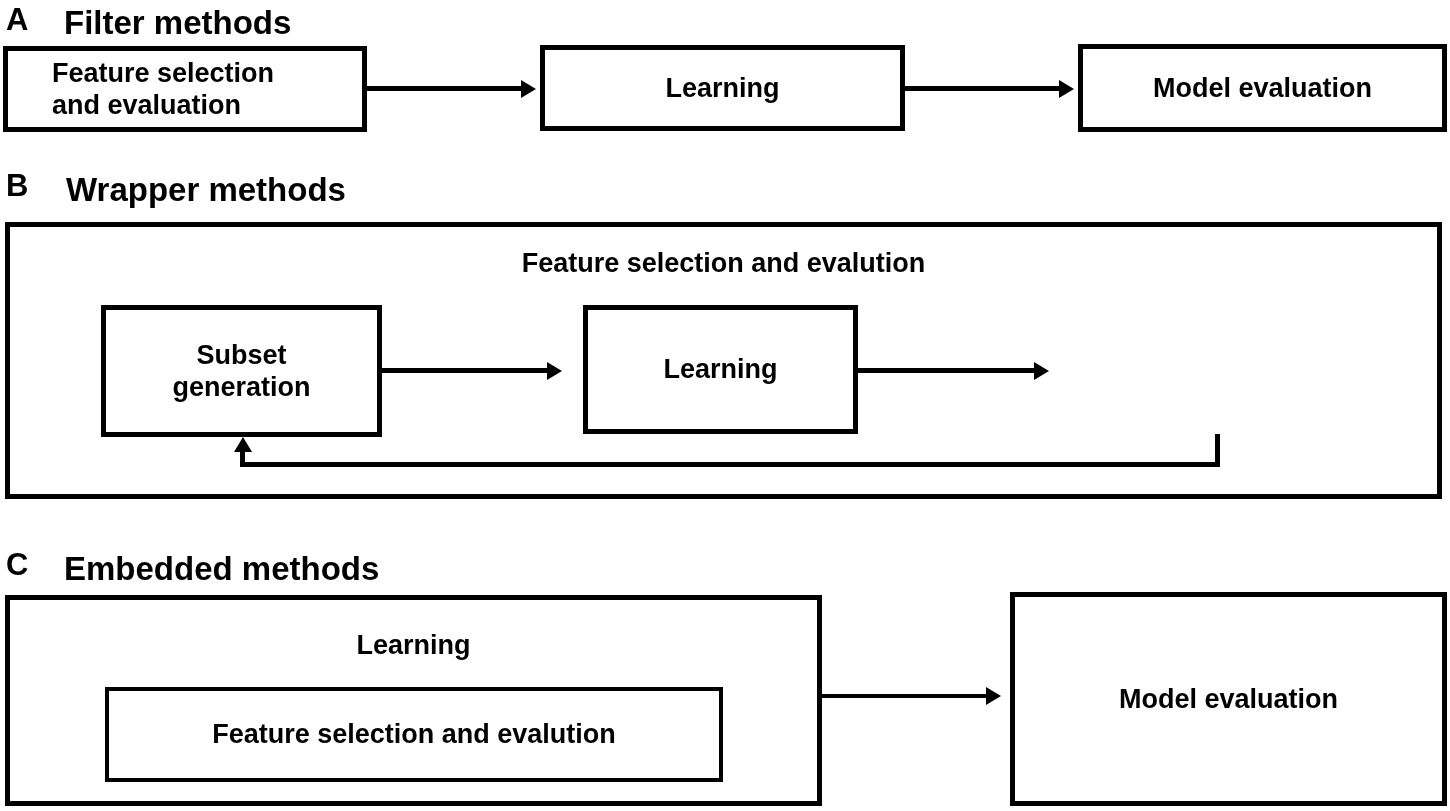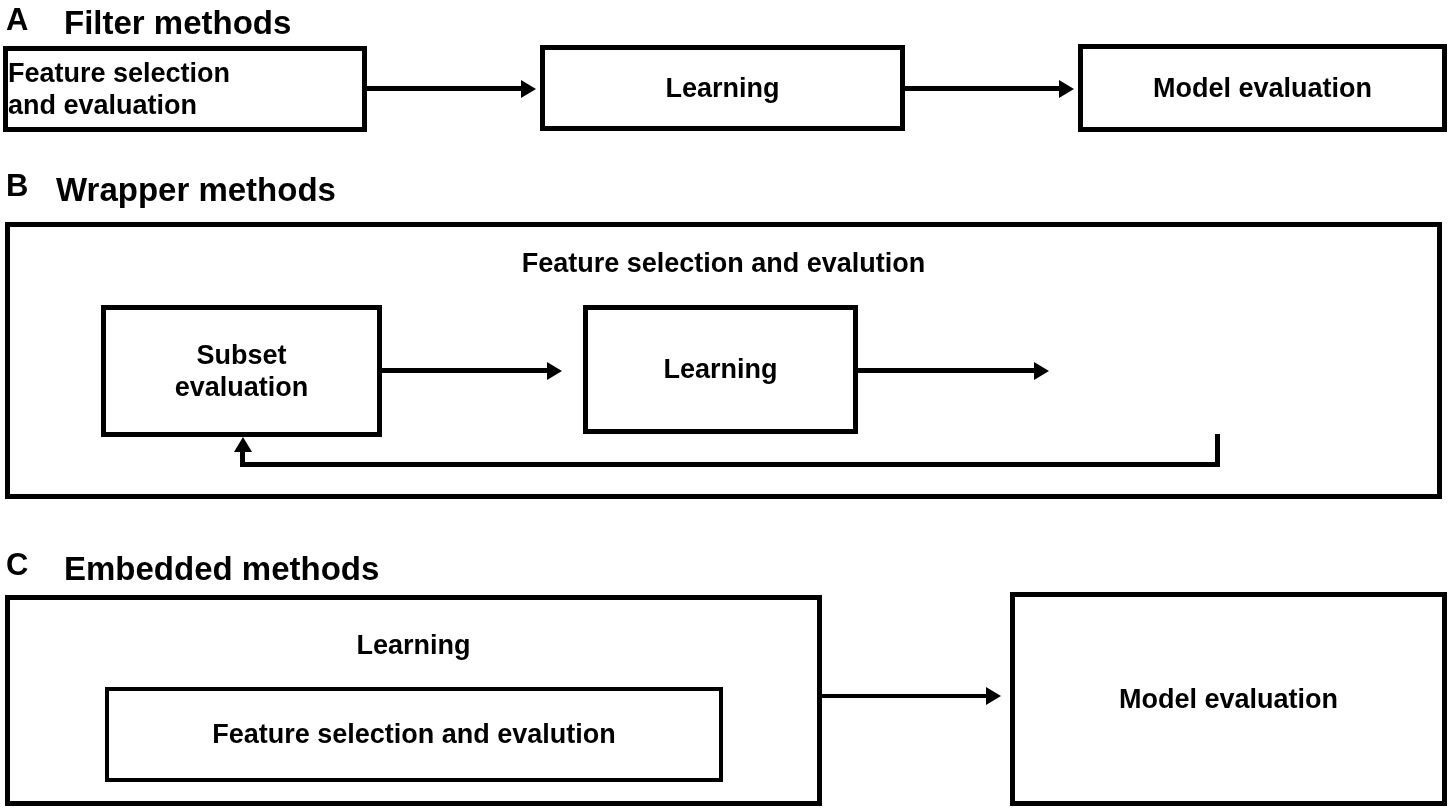--- a/index.html
+++ b/index.html
@@ -46,20 +46,21 @@
   .box-label {
     font-weight: bold;
     font-size: 27px;
     line-height: 1.2;
     text-align: center;
     white-space: pre-line;
   }
   .box-label.left {
     text-align: left;
     width: 100%;
+    padding-left: 44px;
     box-sizing: border-box;
   }
   .group-box {
     position: absolute;
     box-sizing: border-box;
     border: 5px solid #000000;
     background: transparent;
   }
   .group-heading {
     position: absolute;
@@ -120,29 +121,29 @@
   </div>
 
   <div class="hline" style="left:905px; top:86px; width:156px;"></div>
   <div class="arrow-right" style="left:1059px; top:79.5px;"></div>
 
   <div class="box" style="left:1078px; top:44px; width:369px; height:88px;">
     <span class="box-label">Model evaluation</span>
   </div>
 
   <div class="panel-letter" style="left:6px; top:170px;">B</div>
-  <div class="panel-title" style="left:56px; top:173px;">Wrapper methods</div>
+  <div class="panel-title" style="left:66px; top:173px;">Wrapper methods</div>
 
   <div class="group-box" style="left:5px; top:222px; width:1437px; height:277px;"></div>
 
   <div class="group-heading" style="left:5px; top:250px; width:1437px;">Feature selection and evalution</div>
 
   <div class="box" style="left:101px; top:305px; width:281px; height:132px;">
     <span class="box-label">Subset
-evaluation</span>
+generation</span>
   </div>
 
   <div class="hline" style="left:382px; top:368px; width:167px;"></div>
   <div class="arrow-right" style="left:547px; top:361.5px;"></div>
 
   <div class="box" style="left:583px; top:305px; width:275px; height:129px;">
     <span class="box-label">Learning</span>
   </div>
 
   <div class="hline" style="left:858px; top:368px; width:178px;"></div>

